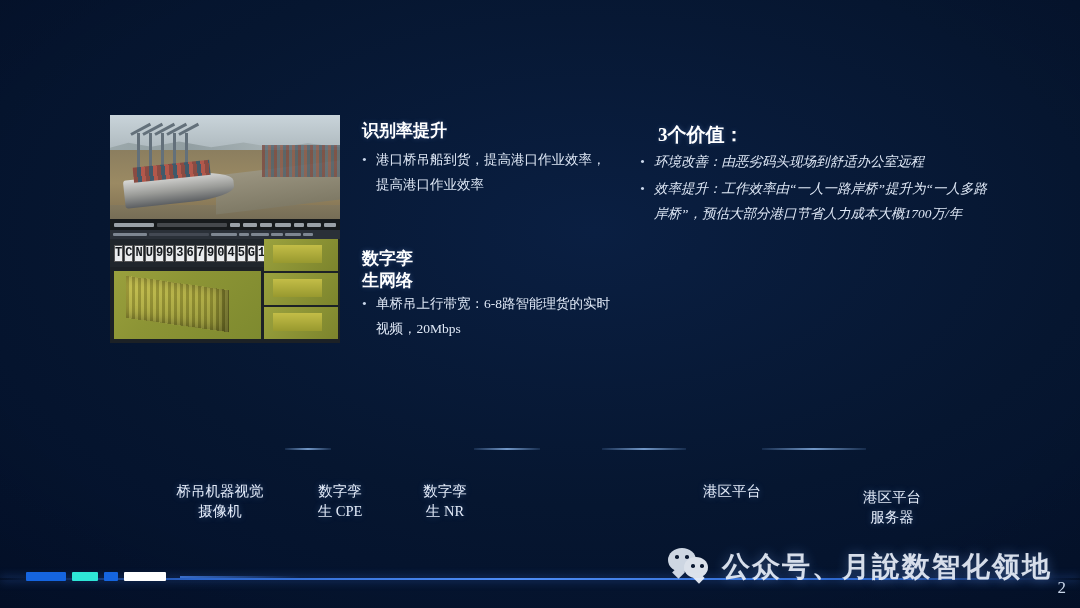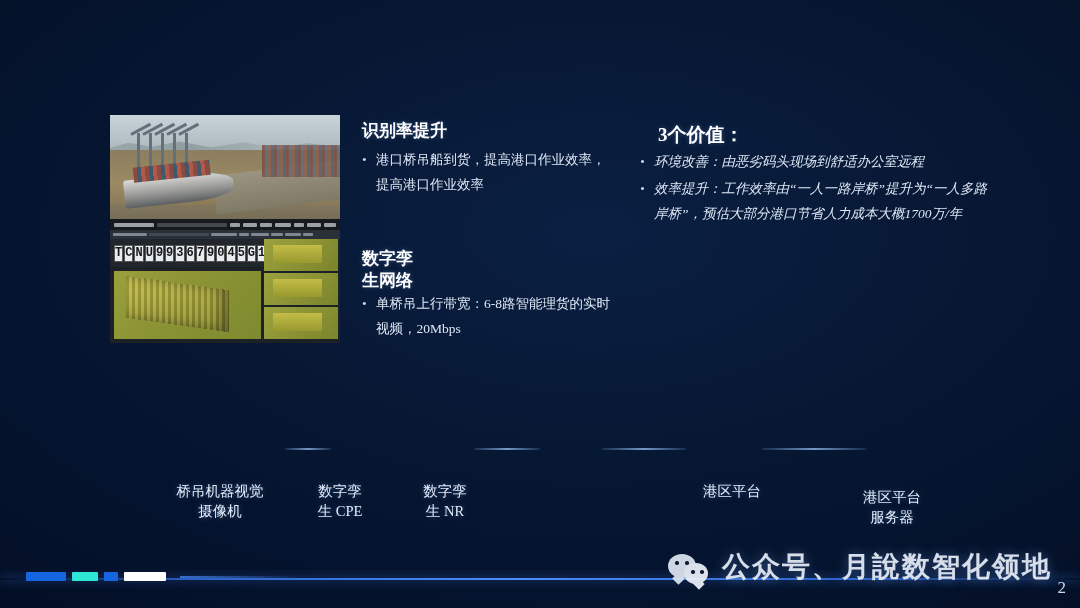--- a/index.html
+++ b/index.html
@@ -117,21 +117,21 @@
 
   
   #glowline { position: absolute; left: 0; top: 578px; width: 1080px; height: 2px;
     background: linear-gradient(90deg, rgba(30,70,150,0) 0%, #2a63c8 18%, #4f8ef7 48%, #2a63c8 80%, rgba(30,70,150,0) 100%);
     box-shadow: 0 0 10px rgba(70,130,240,.75); }
   #progress { position: absolute; left: 26px; top: 572px; display: flex; align-items: center; gap: 6px; }
   #progress .seg { height: 9px; border-radius: 1px; }
   #progress .tail { width: 120px; height: 2px;
     background: linear-gradient(90deg, #3a6ecb, rgba(58,110,203,0)); margin-left: 8px; }
 
-  #watermark { position: absolute; left: 668px; top: 548px; display: flex; align-items: flex-end; gap: 10px;
+  #watermark { position: absolute; left: 668px; top: 548px; display: flex; align-items: flex-start; gap: 10px;
     opacity: .92; }
   #wechat-logo { position: relative; width: 44px; height: 32px; }
   #wechat-logo .b1, #wechat-logo .b2 { position: absolute; border-radius: 50%; background: #dfe7f2; }
   #wechat-logo .b1 { left: 0; top: 0; width: 28px; height: 24px; }
   #wechat-logo .b1::after { content:""; position:absolute; left:6px; bottom:-5px; width:9px; height:9px;
      background:#dfe7f2; transform: rotate(45deg); }
   #wechat-logo .b2 { left: 16px; top: 9px; width: 24px; height: 21px; background:#eef3fa; }
   #wechat-logo .b2::after { content:""; position:absolute; right:5px; bottom:-4px; width:8px; height:8px;
      background:#eef3fa; transform: rotate(45deg); }
   #wechat-logo .d { position:absolute; width:3.5px; height:3.5px; border-radius:50%; background:#0d1b33; }

